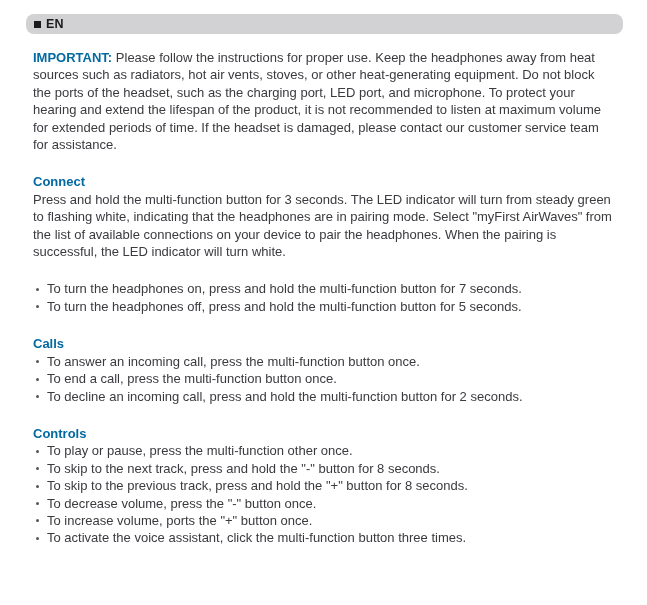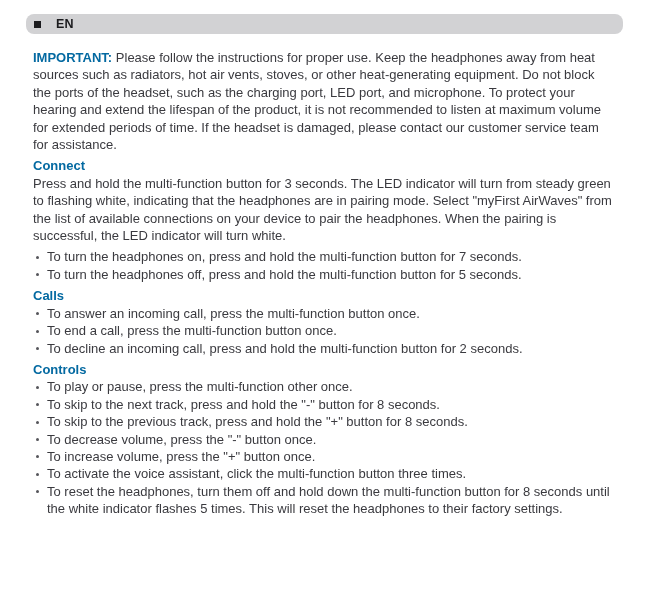--- a/index.html
+++ b/index.html
@@ -13,42 +13,42 @@
     color: #3a3a3f;
   }
   .lang-bar {
     margin: 14px 24px 0 26px;
     height: 20px;
     background: #d2d2d4;
     border-radius: 8px;
     display: flex;
     align-items: center;
     padding-left: 8px;
-    gap: 15px;
+    gap: 5px;
   }
   .lang-square {
     width: 7px;
     height: 7px;
     background: #1b1b1e;
     display: inline-block;
   }
   .lang-label {
     font-size: 12.5px;
     font-weight: bold;
     color: #1b1b1e;
     letter-spacing: 0.2px;
   }
   .content {
     padding: 15px 31px 0 33px;
     font-size: 13px;
     line-height: 17.4px;
   }
   .para { margin: 0; }
   .para strong, .h { color: #0369a1; }
-  .block { margin-top: 4px; }
+  .block { margin-top: 20px; }
   .h {
     margin: 0;
     font-size: 13px;
     line-height: 17.4px;
     font-weight: bold;
   }
   ul.list {
     margin: 0;
     padding: 0;
     list-style: none;
@@ -101,19 +101,18 @@
     </ul>
   </section>
 
   <section class="block">
     <h3 class="h">Controls</h3>
     <ul class="list">
       <li>To play or pause, press the multi-function other once.</li>
       <li>To skip to the next track, press and hold the "-" button for 8 seconds.</li>
       <li>To skip to the previous track, press and hold the "+" button for 8 seconds.</li>
       <li>To decrease volume, press the "-" button once.</li>
-      <li>To increase volume, press the "+" button once.</li>
+      <li>To increase volume, ports the "+" button once.</li>
       <li>To activate the voice assistant, click the multi-function button three times.</li>
-      <li>To reset the headphones, turn them off and hold down the multi-function button for 8 seconds until the white indicator flashes 5 times. This will reset the headphones to their factory settings.</li>
     </ul>
   </section>
 
 </div>
 
 </body></html>

